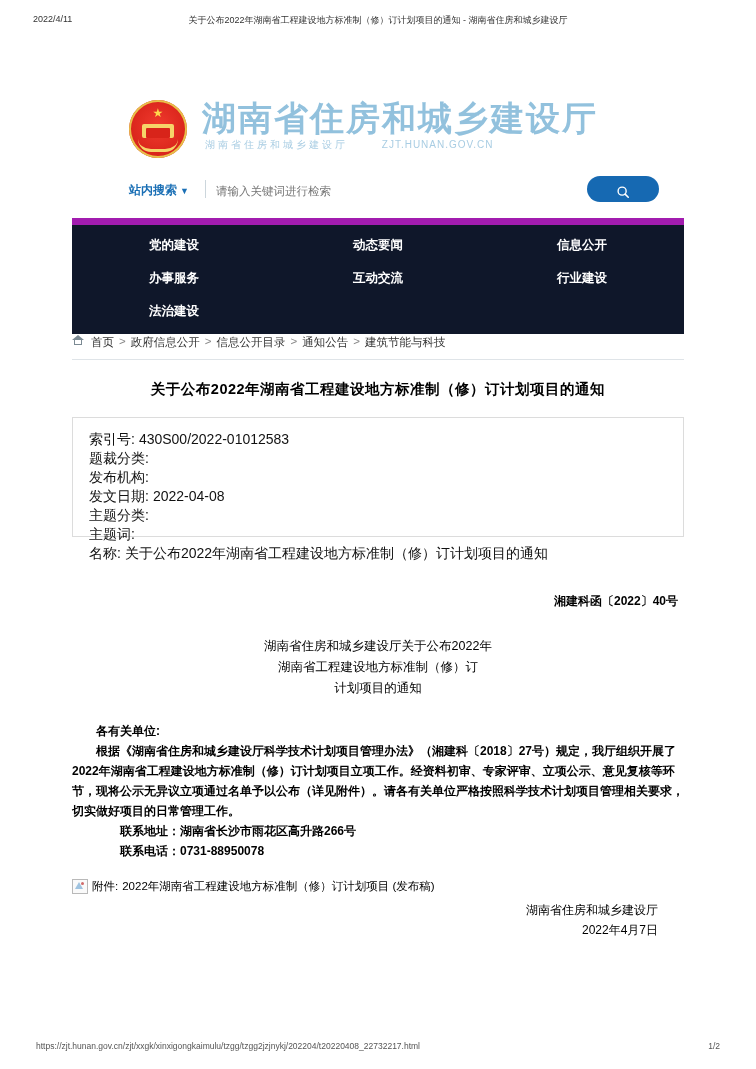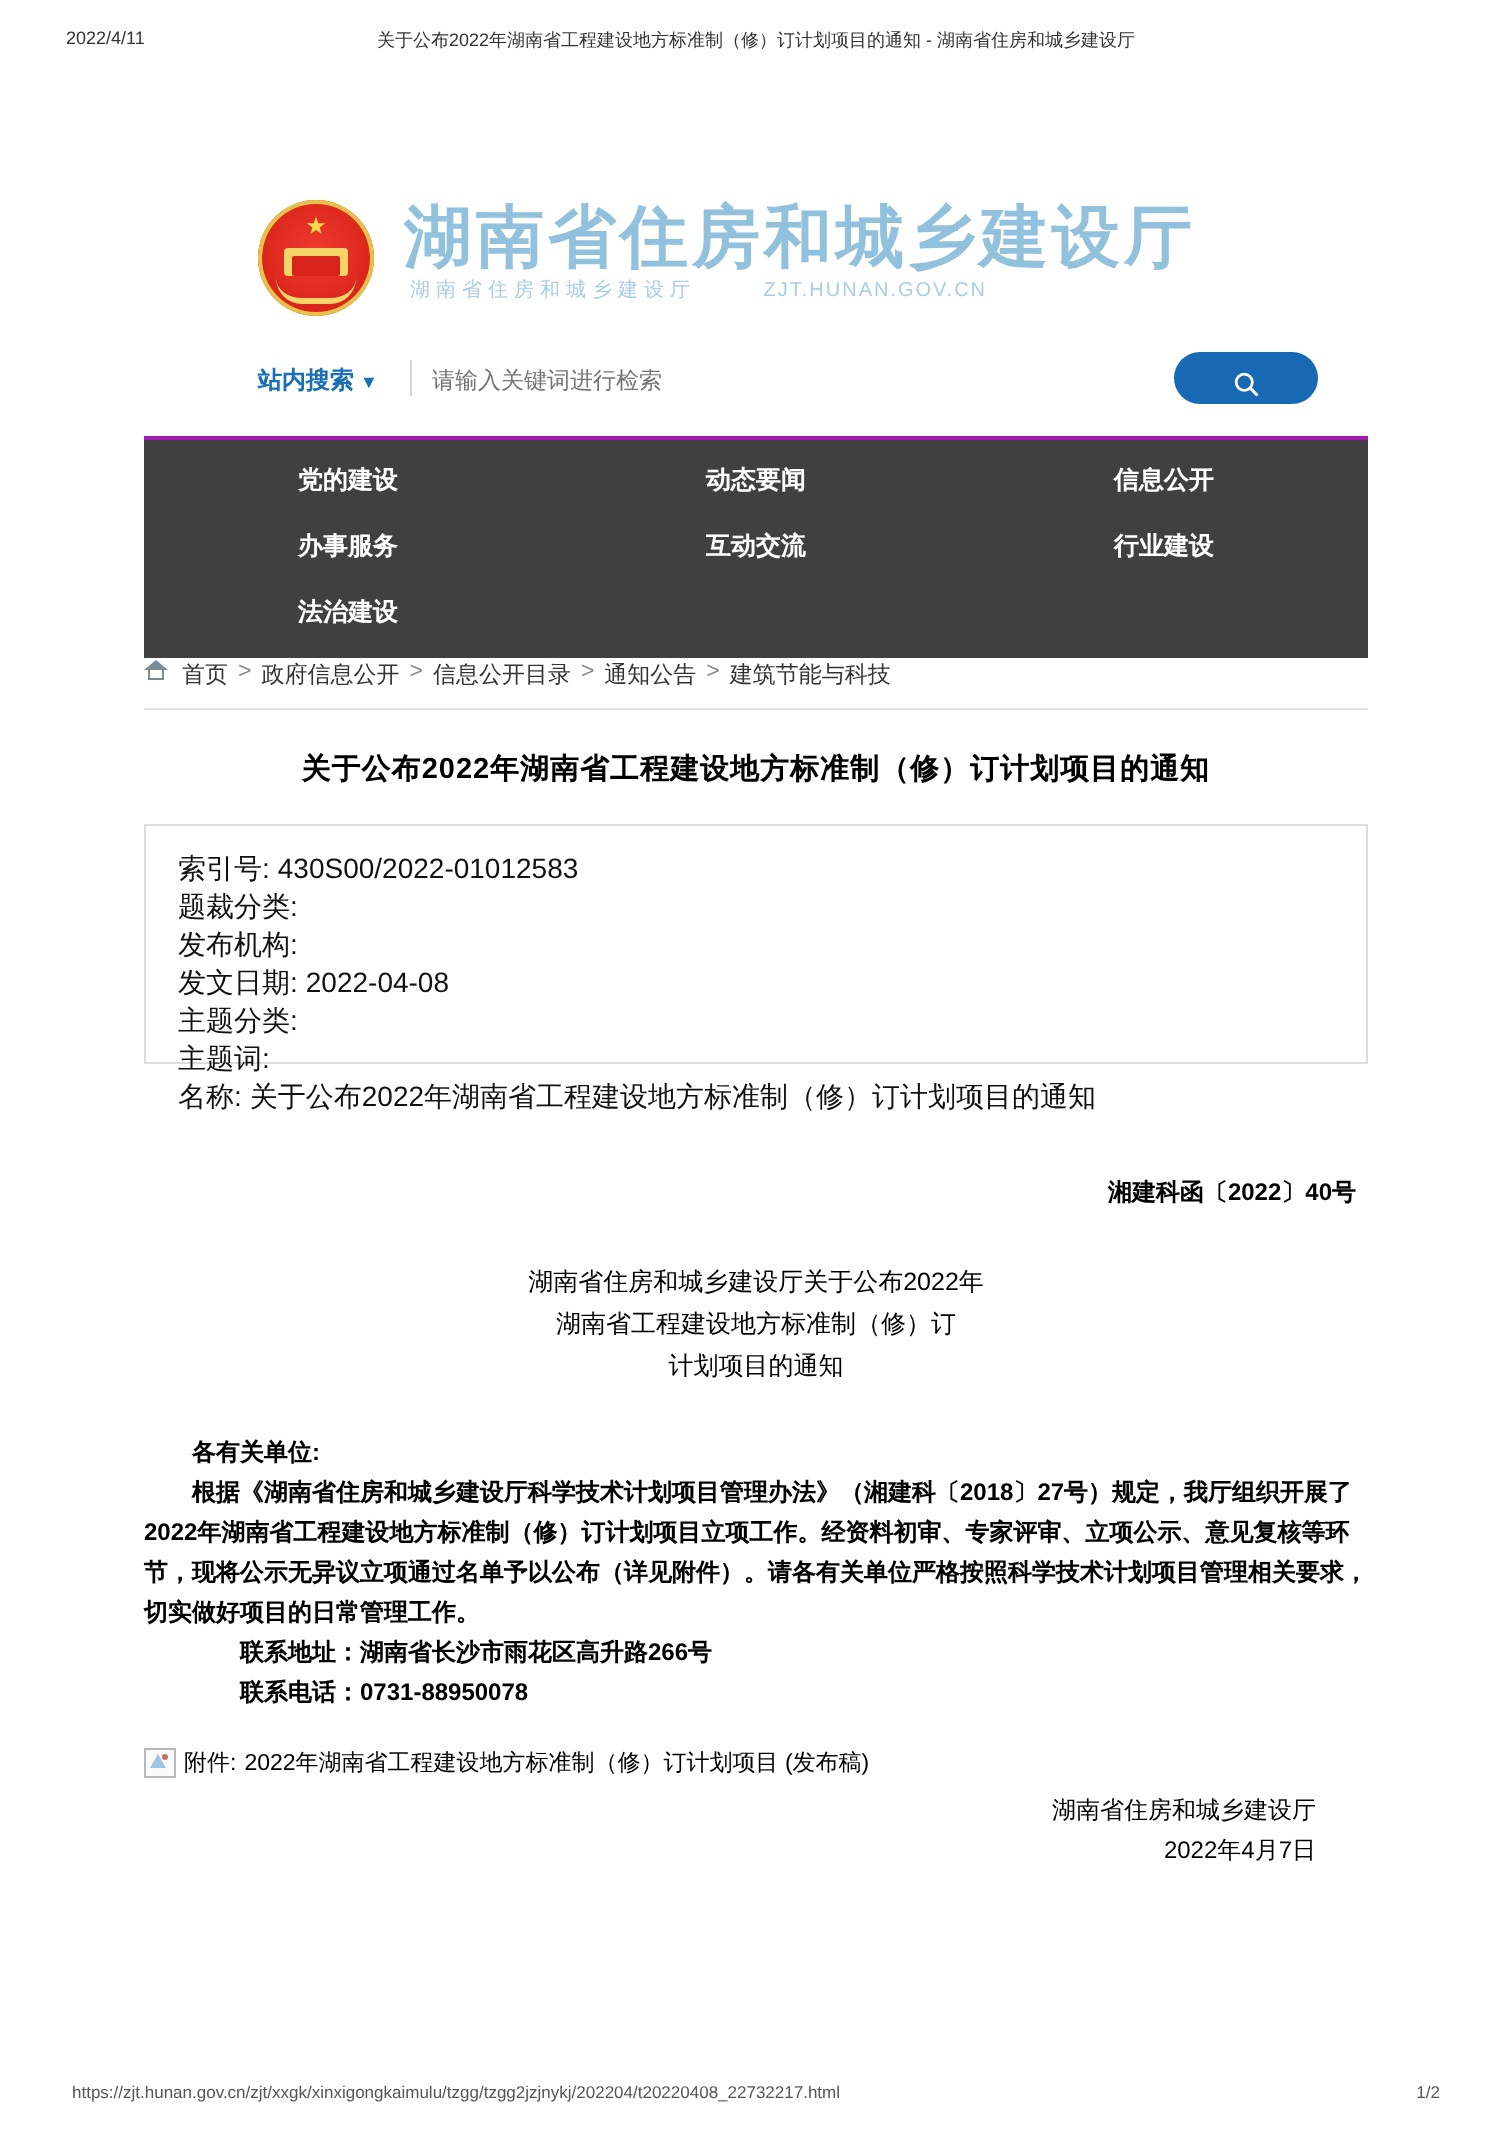--- a/index.html
+++ b/index.html
@@ -134,21 +134,21 @@
   }
   .banner-sub .en {
     margin-left: 28px;
     letter-spacing: 1px;
   }
 
   
   .searchrow {
     position: relative;
     height: 46px;
-    border-bottom: 2px solid #a21caf;
+    border-bottom: 7px solid #a21caf;
   }
   .search-scope {
     position: absolute;
     left: 57px;
     top: 10px;
     font-size: 12px;
     color: #1a6fb5;
     font-weight: bold;
     white-space: nowrap;
   }
@@ -185,21 +185,21 @@
     height: 26px;
     border-radius: 13px;
     background: #1669b2;
     border: none;
     cursor: pointer;
   }
   .search-btn svg { display: block; margin: 5px auto 0; }
 
   
   .nav {
-    background: #404040;
+    background: #0f172a;
     padding: 4px 0 6px 0;
   }
   .nav-row {
     display: flex;
   }
   .nav-cell {
     width: 33.333%;
     color: #fff;
     font-size: 12.5px;
     font-weight: bold;

